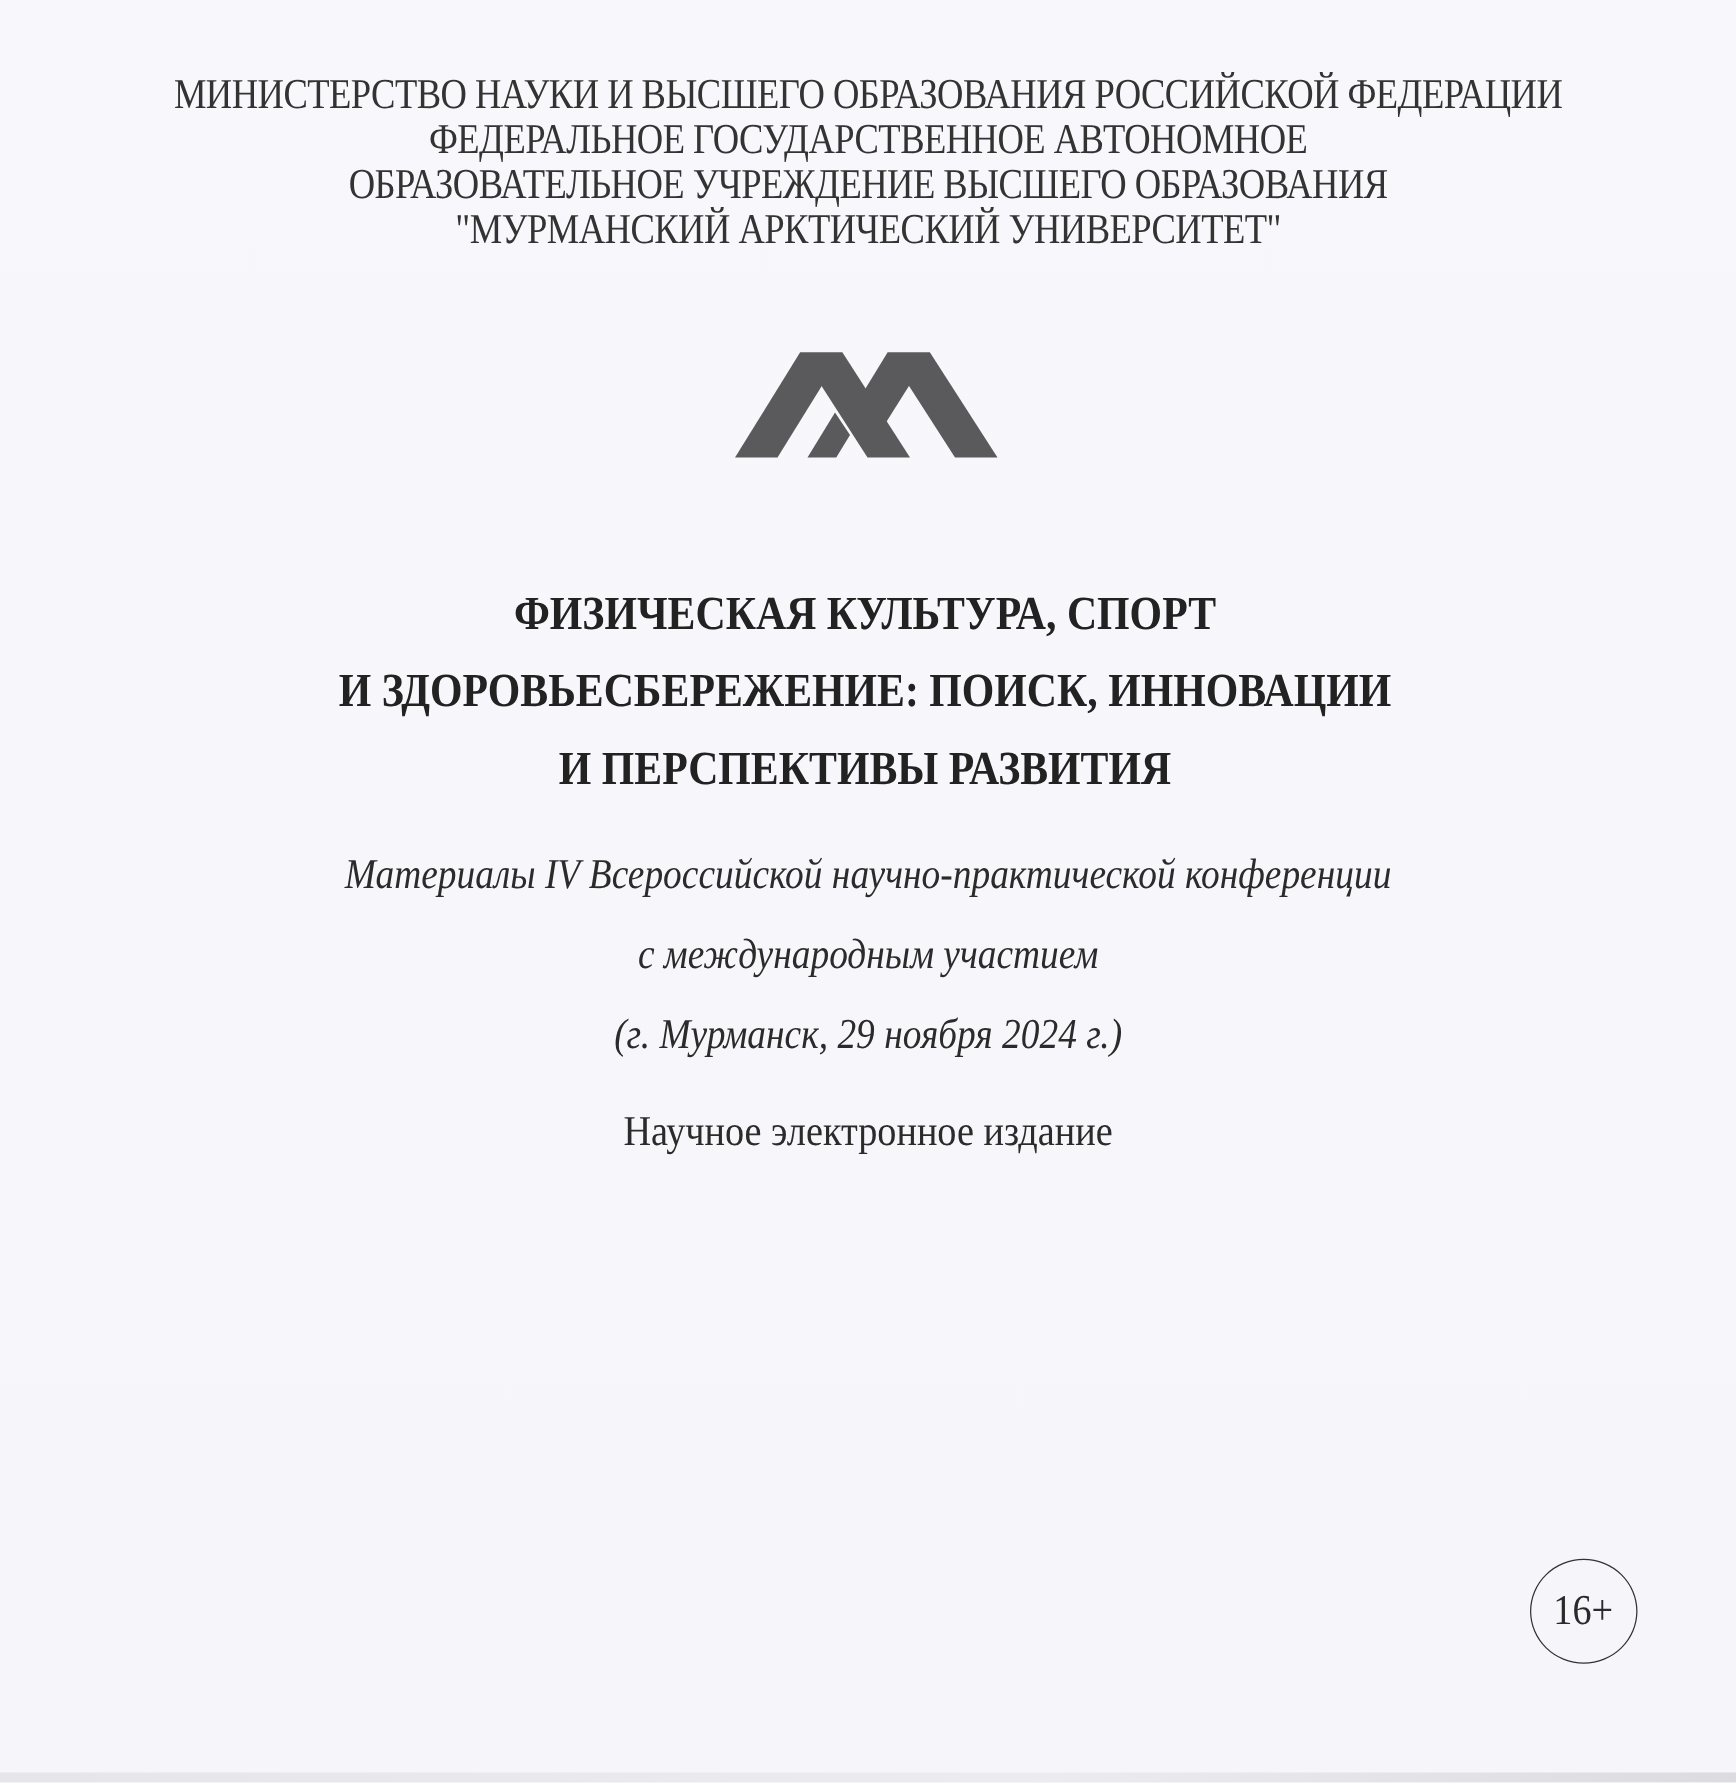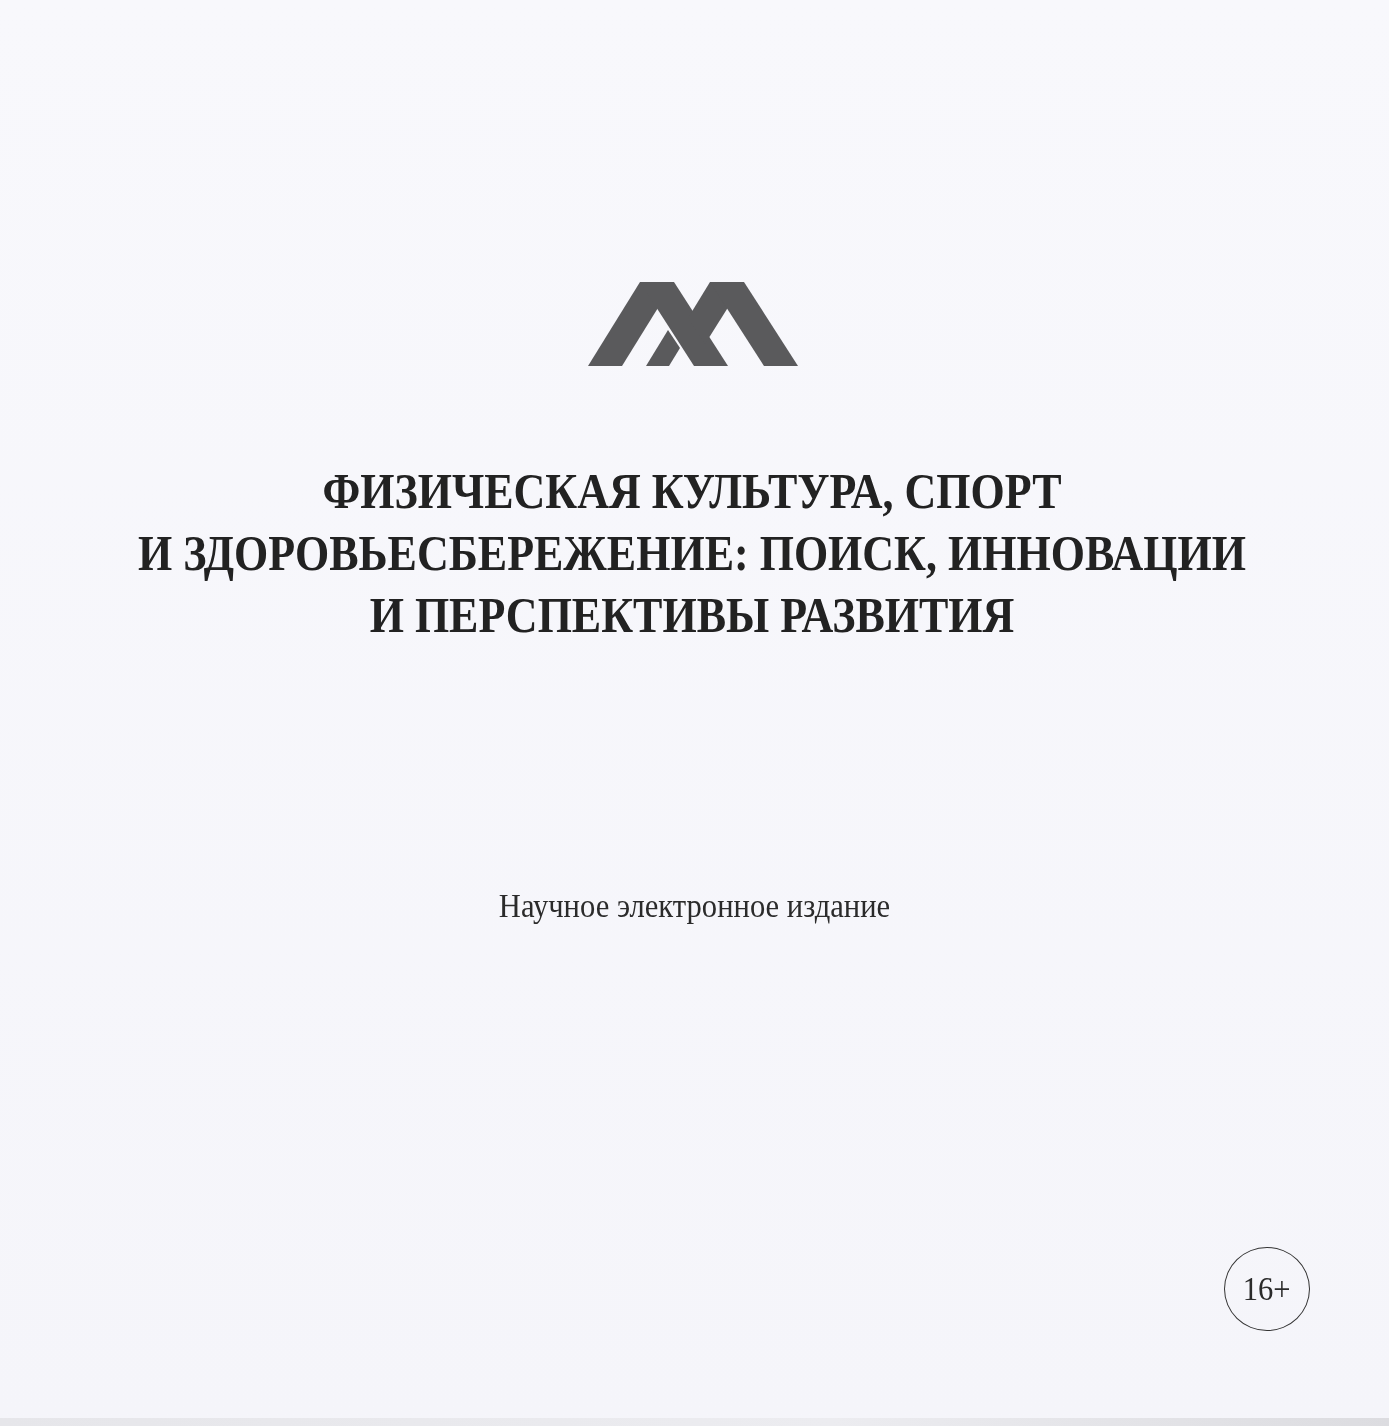--- a/index.html
+++ b/index.html
@@ -52,21 +52,21 @@
       width: 224px;
       height: 90px;
     }
     .title-block {
       position: absolute;
       left: 0;
       right: 5px;
       top: 460px;
       text-align: center;
       font-weight: bold;
-      font-size: 50px;
+      font-size: 38px;
       line-height: 62px;
       color: #222;
     }
     .title-line {
       display: block;
       white-space: nowrap;
       transform: scaleX(0.88);
       transform-origin: center;
     }
     .subtitle-block {
@@ -133,20 +133,26 @@
     .age-badge span {
       display: inline-block;
       transform: scaleX(0.9);
     }
   </style>
 </head>
 <body>
 
 <div class="page">
 
+  <div class="header-block">
+    <span class="header-line">МИНИСТЕРСТВО НАУКИ И ВЫСШЕГО ОБРАЗОВАНИЯ РОССИЙСКОЙ ФЕДЕРАЦИИ</span>
+    <span class="header-line">ФЕДЕРАЛЬНОЕ ГОСУДАРСТВЕННОЕ АВТОНОМНОЕ</span>
+    <span class="header-line">ОБРАЗОВАТЕЛЬНОЕ УЧРЕЖДЕНИЕ ВЫСШЕГО ОБРАЗОВАНИЯ</span>
+    <span class="header-line">"МУРМАНСКИЙ АРКТИЧЕСКИЙ УНИВЕРСИТЕТ"</span>
+  </div>
 
   <svg class="logo" viewBox="0 0 224 90" xmlns="http://www.w3.org/2000/svg">
     <g fill="#5a5a5c">
 
       <polygon points="0,88 52,4 86,4 34,88"></polygon>
 
       <polygon points="52,4 86,4 140,88 106,88"></polygon>
 
       <polygon points="58,88 80,52 92,70 81,88"></polygon>
 
@@ -155,20 +161,25 @@
       <polygon points="122,4 156,4 210,88 176,88"></polygon>
     </g>
   </svg>
 
   <div class="title-block">
     <span class="title-line">ФИЗИЧЕСКАЯ КУЛЬТУРА, СПОРТ</span>
     <span class="title-line">И ЗДОРОВЬЕСБЕРЕЖЕНИЕ: ПОИСК, ИННОВАЦИИ</span>
     <span class="title-line">И ПЕРСПЕКТИВЫ РАЗВИТИЯ</span>
   </div>
 
+  <div class="subtitle-block">
+    <span class="subtitle-line">Материалы IV Всероссийской научно-практической конференции</span>
+    <span class="subtitle-line">с международным участием</span>
+    <span class="subtitle-line">(г. Мурманск, 29 ноября 2024 г.)</span>
+  </div>
 
   <div class="edition-type">Научное электронное издание</div>
 
 
   <div class="age-badge">
     <span>16+</span>
   </div>
 
   <div class="page-bottom-edge"></div>
 </div>

